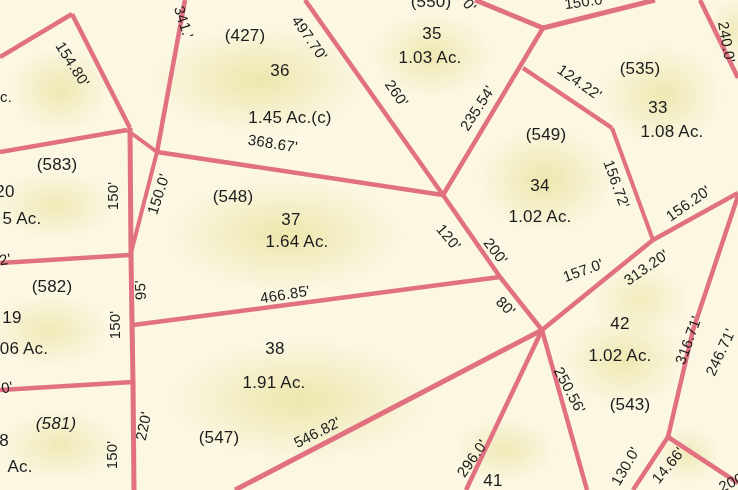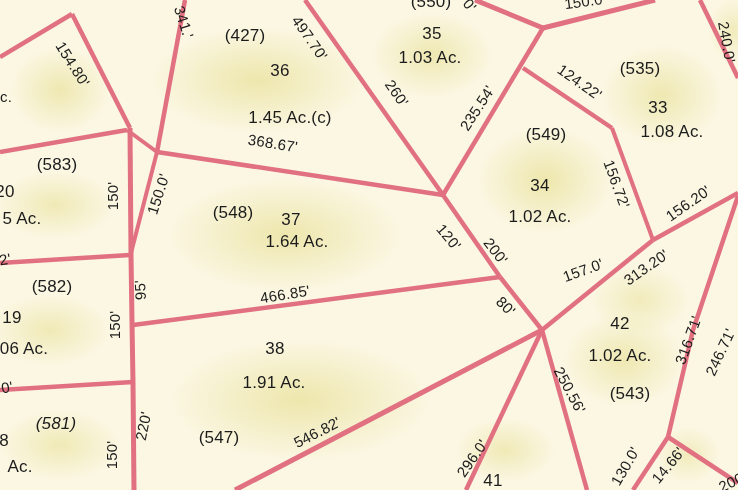--- a/index.html
+++ b/index.html
@@ -88,29 +88,29 @@
     <div class="map-label acreage" style="left: 290px; top: 117px; transform: translate(-50%, -50%) rotate(0deg);">1.45 Ac.(c)</div>
     <div class="map-label parcel-id" style="left: 431px; top: 1px; transform: translate(-50%, -50%) rotate(0deg);">(550)</div>
     <div class="map-label lot-number" style="left: 432px; top: 33px; transform: translate(-50%, -50%) rotate(0deg);">35</div>
     <div class="map-label acreage" style="left: 430px; top: 57px; transform: translate(-50%, -50%) rotate(0deg);">1.03 Ac.</div>
     <div class="map-label parcel-id" style="left: 640px; top: 68px; transform: translate(-50%, -50%) rotate(0deg);">(535)</div>
     <div class="map-label lot-number" style="left: 658px; top: 107px; transform: translate(-50%, -50%) rotate(0deg);">33</div>
     <div class="map-label acreage" style="left: 672px; top: 131px; transform: translate(-50%, -50%) rotate(0deg);">1.08 Ac.</div>
     <div class="map-label parcel-id" style="left: 537px; top: 134px; transform: translate(-50%, -50%) rotate(0deg); margin-left: 9px;">(549)</div>
     <div class="map-label lot-number" style="left: 540px; top: 185px; transform: translate(-50%, -50%) rotate(0deg);">34</div>
     <div class="map-label acreage" style="left: 540px; top: 216px; transform: translate(-50%, -50%) rotate(0deg);">1.02 Ac.</div>
-    <div class="map-label parcel-id" style="left: 233px; top: 212px; transform: translate(-50%, -50%) rotate(0deg);">(548)</div>
+    <div class="map-label parcel-id" style="left: 233px; top: 196px; transform: translate(-50%, -50%) rotate(0deg);">(548)</div>
     <div class="map-label lot-number" style="left: 291px; top: 219px; transform: translate(-50%, -50%) rotate(0deg);">37</div>
     <div class="map-label acreage" style="left: 297px; top: 241px; transform: translate(-50%, -50%) rotate(0deg);">1.64 Ac.</div>
     <div class="map-label lot-number" style="left: 275px; top: 348px; transform: translate(-50%, -50%) rotate(0deg);">38</div>
     <div class="map-label acreage" style="left: 274px; top: 382px; transform: translate(-50%, -50%) rotate(0deg);">1.91 Ac.</div>
     <div class="map-label parcel-id" style="left: 219px; top: 437px; transform: translate(-50%, -50%) rotate(0deg);">(547)</div>
     <div class="map-label lot-number" style="left: 620px; top: 323px; transform: translate(-50%, -50%) rotate(0deg);">42</div>
     <div class="map-label acreage" style="left: 620px; top: 355px; transform: translate(-50%, -50%) rotate(0deg);">1.02 Ac.</div>
-    <div class="map-label parcel-id" style="left: 630px; top: 393px; transform: translate(-50%, -50%) rotate(0deg);">(543)</div>
+    <div class="map-label parcel-id" style="left: 630px; top: 404px; transform: translate(-50%, -50%) rotate(0deg);">(543)</div>
     <div class="map-label lot-number" style="left: 493px; top: 480px; transform: translate(-50%, -50%) rotate(0deg);">41</div>
     <div class="map-label parcel-id" style="left: 57px; top: 164px; transform: translate(-50%, -50%) rotate(0deg);">(583)</div>
     <div class="map-label lot-number" style="left: 5px; top: 191px; transform: translate(-50%, -50%) rotate(0deg);">20</div>
     <div class="map-label acreage" style="left: 22px; top: 218px; transform: translate(-50%, -50%) rotate(0deg);">5 Ac.</div>
     <div class="map-label parcel-id" style="left: 52px; top: 286px; transform: translate(-50%, -50%) rotate(0deg);">(582)</div>
     <div class="map-label lot-number" style="left: 12px; top: 317px; transform: translate(-50%, -50%) rotate(0deg);">19</div>
     <div class="map-label acreage" style="left: 24px; top: 348px; transform: translate(-50%, -50%) rotate(0deg);">06 Ac.</div>
     <div class="map-label parcel-id" style="left: 56px; top: 423px; transform: translate(-50%, -50%) rotate(0deg); font-style: italic;">(581)</div>
     <div class="map-label lot-number" style="left: 4px; top: 440px; transform: translate(-50%, -50%) rotate(0deg);">8</div>
     <div class="map-label acreage" style="left: 20px; top: 466px; transform: translate(-50%, -50%) rotate(0deg);">Ac.</div>

